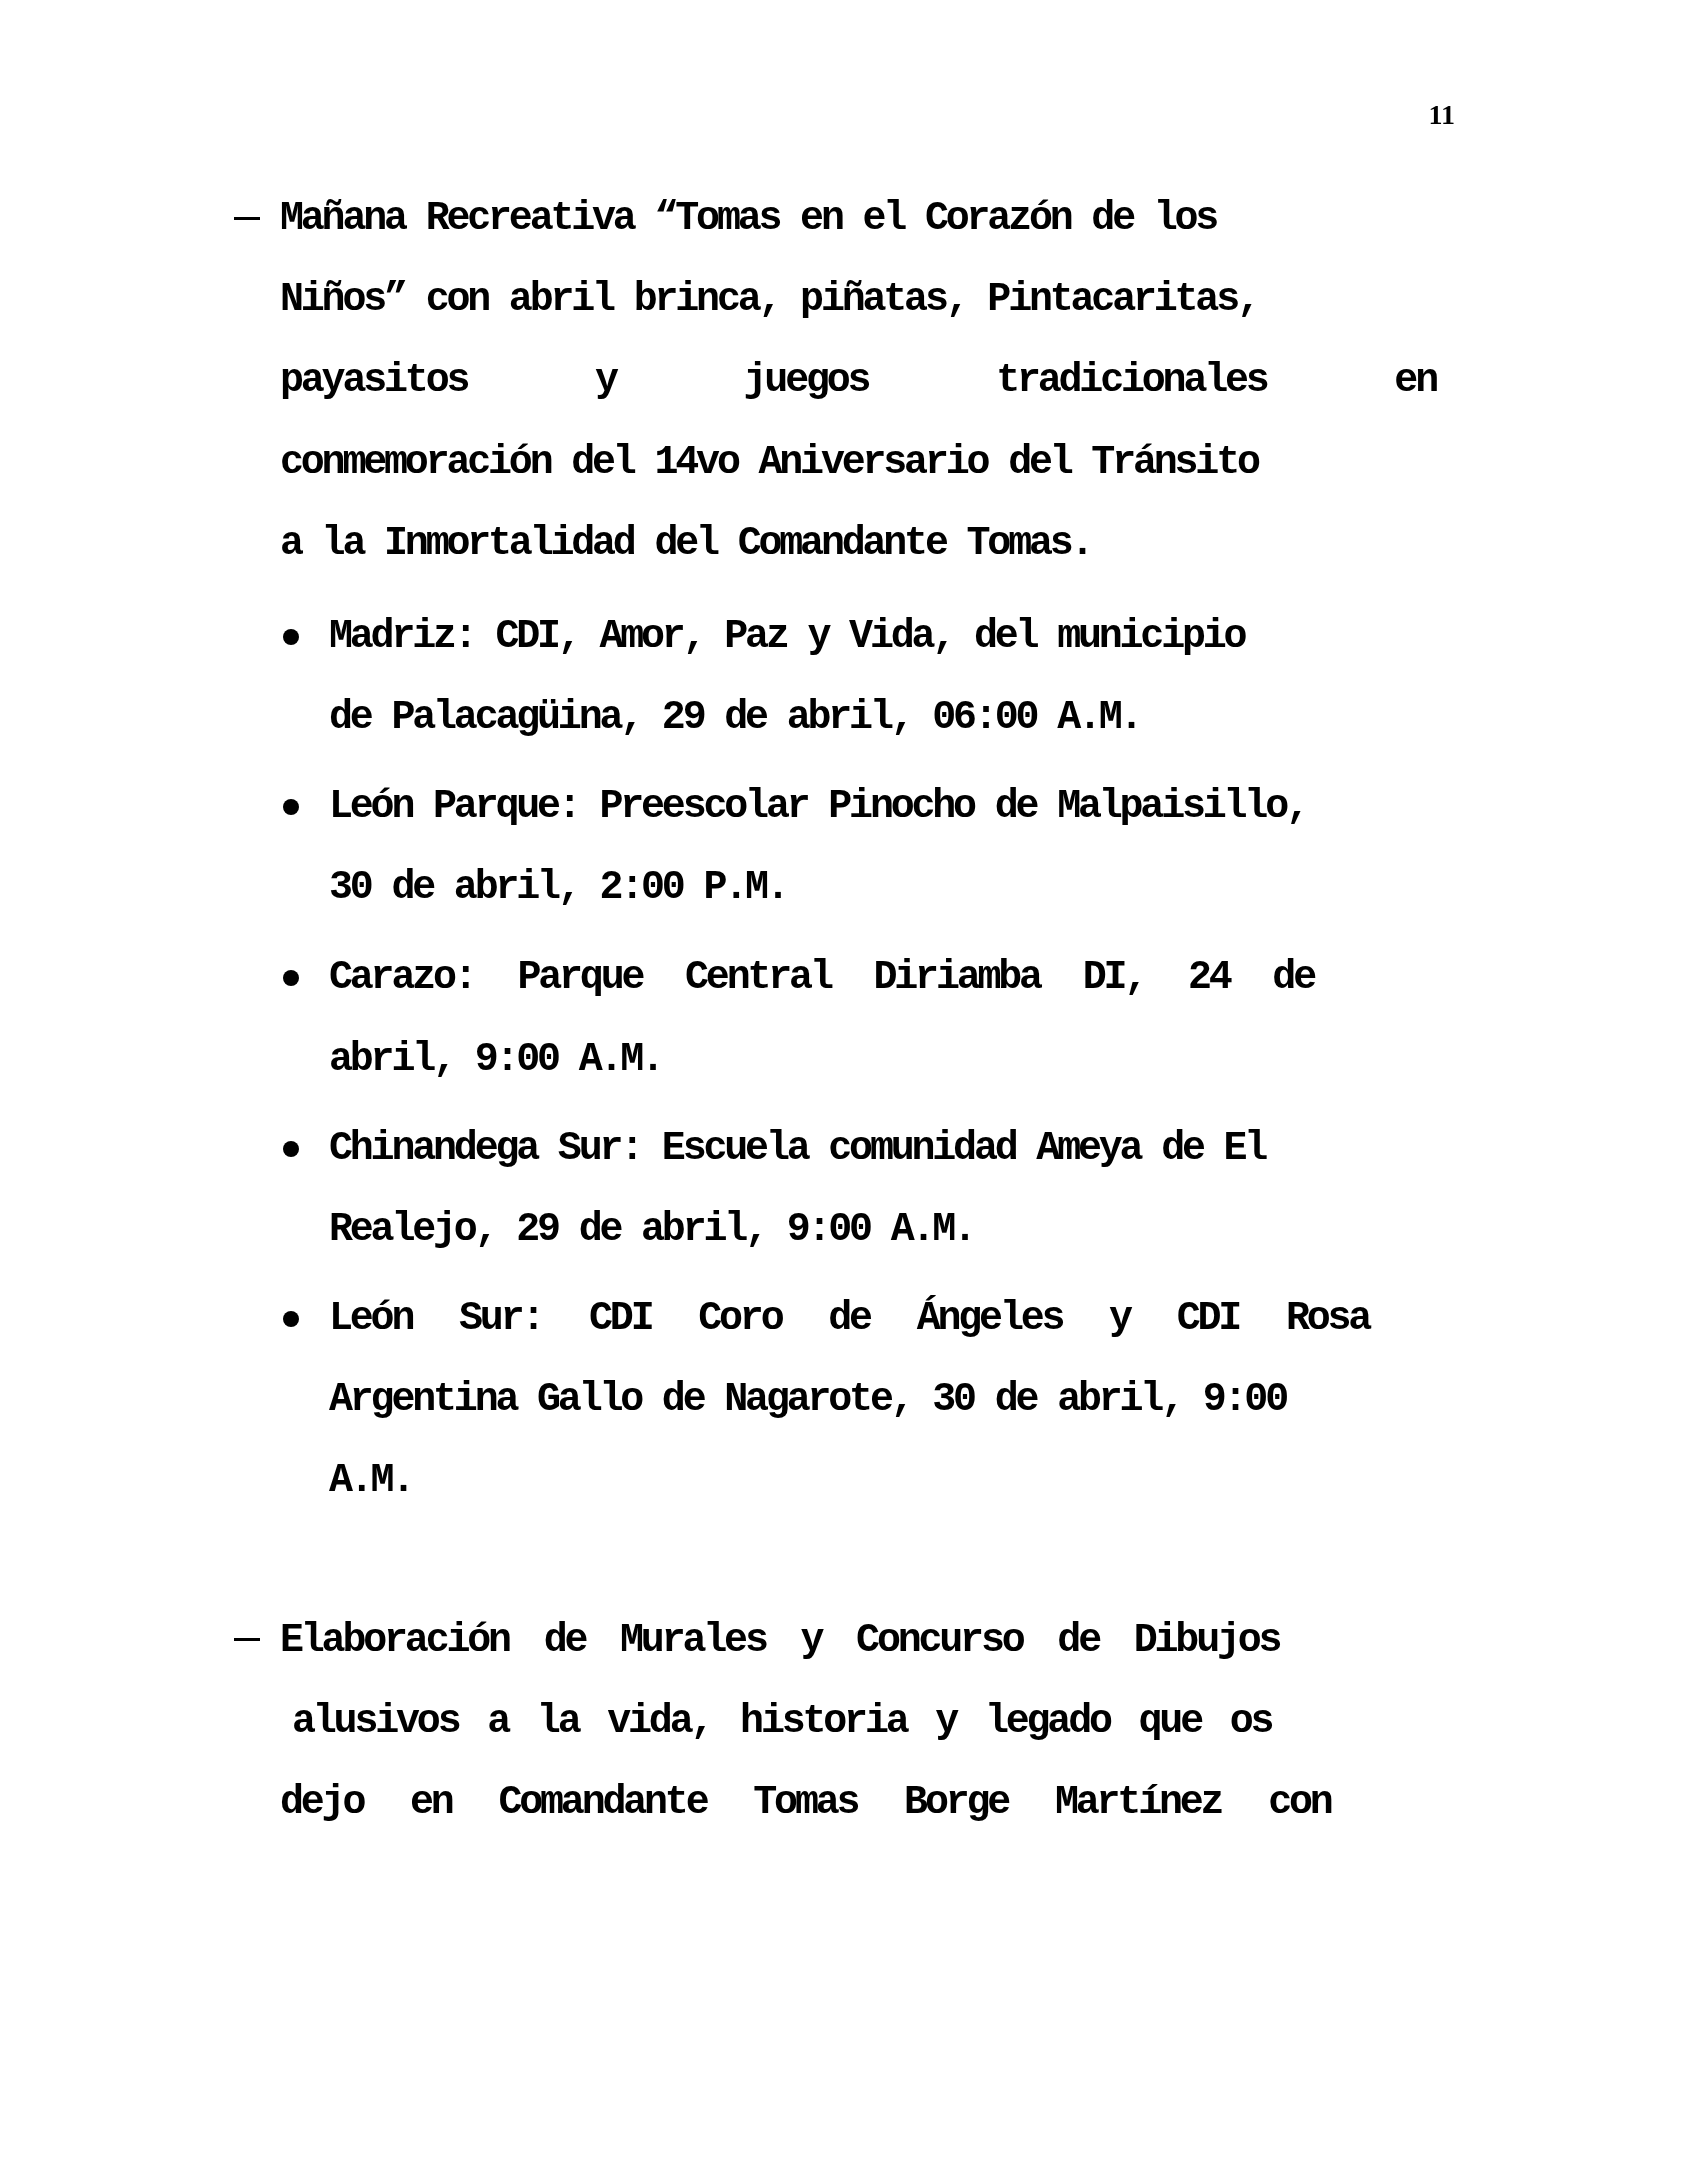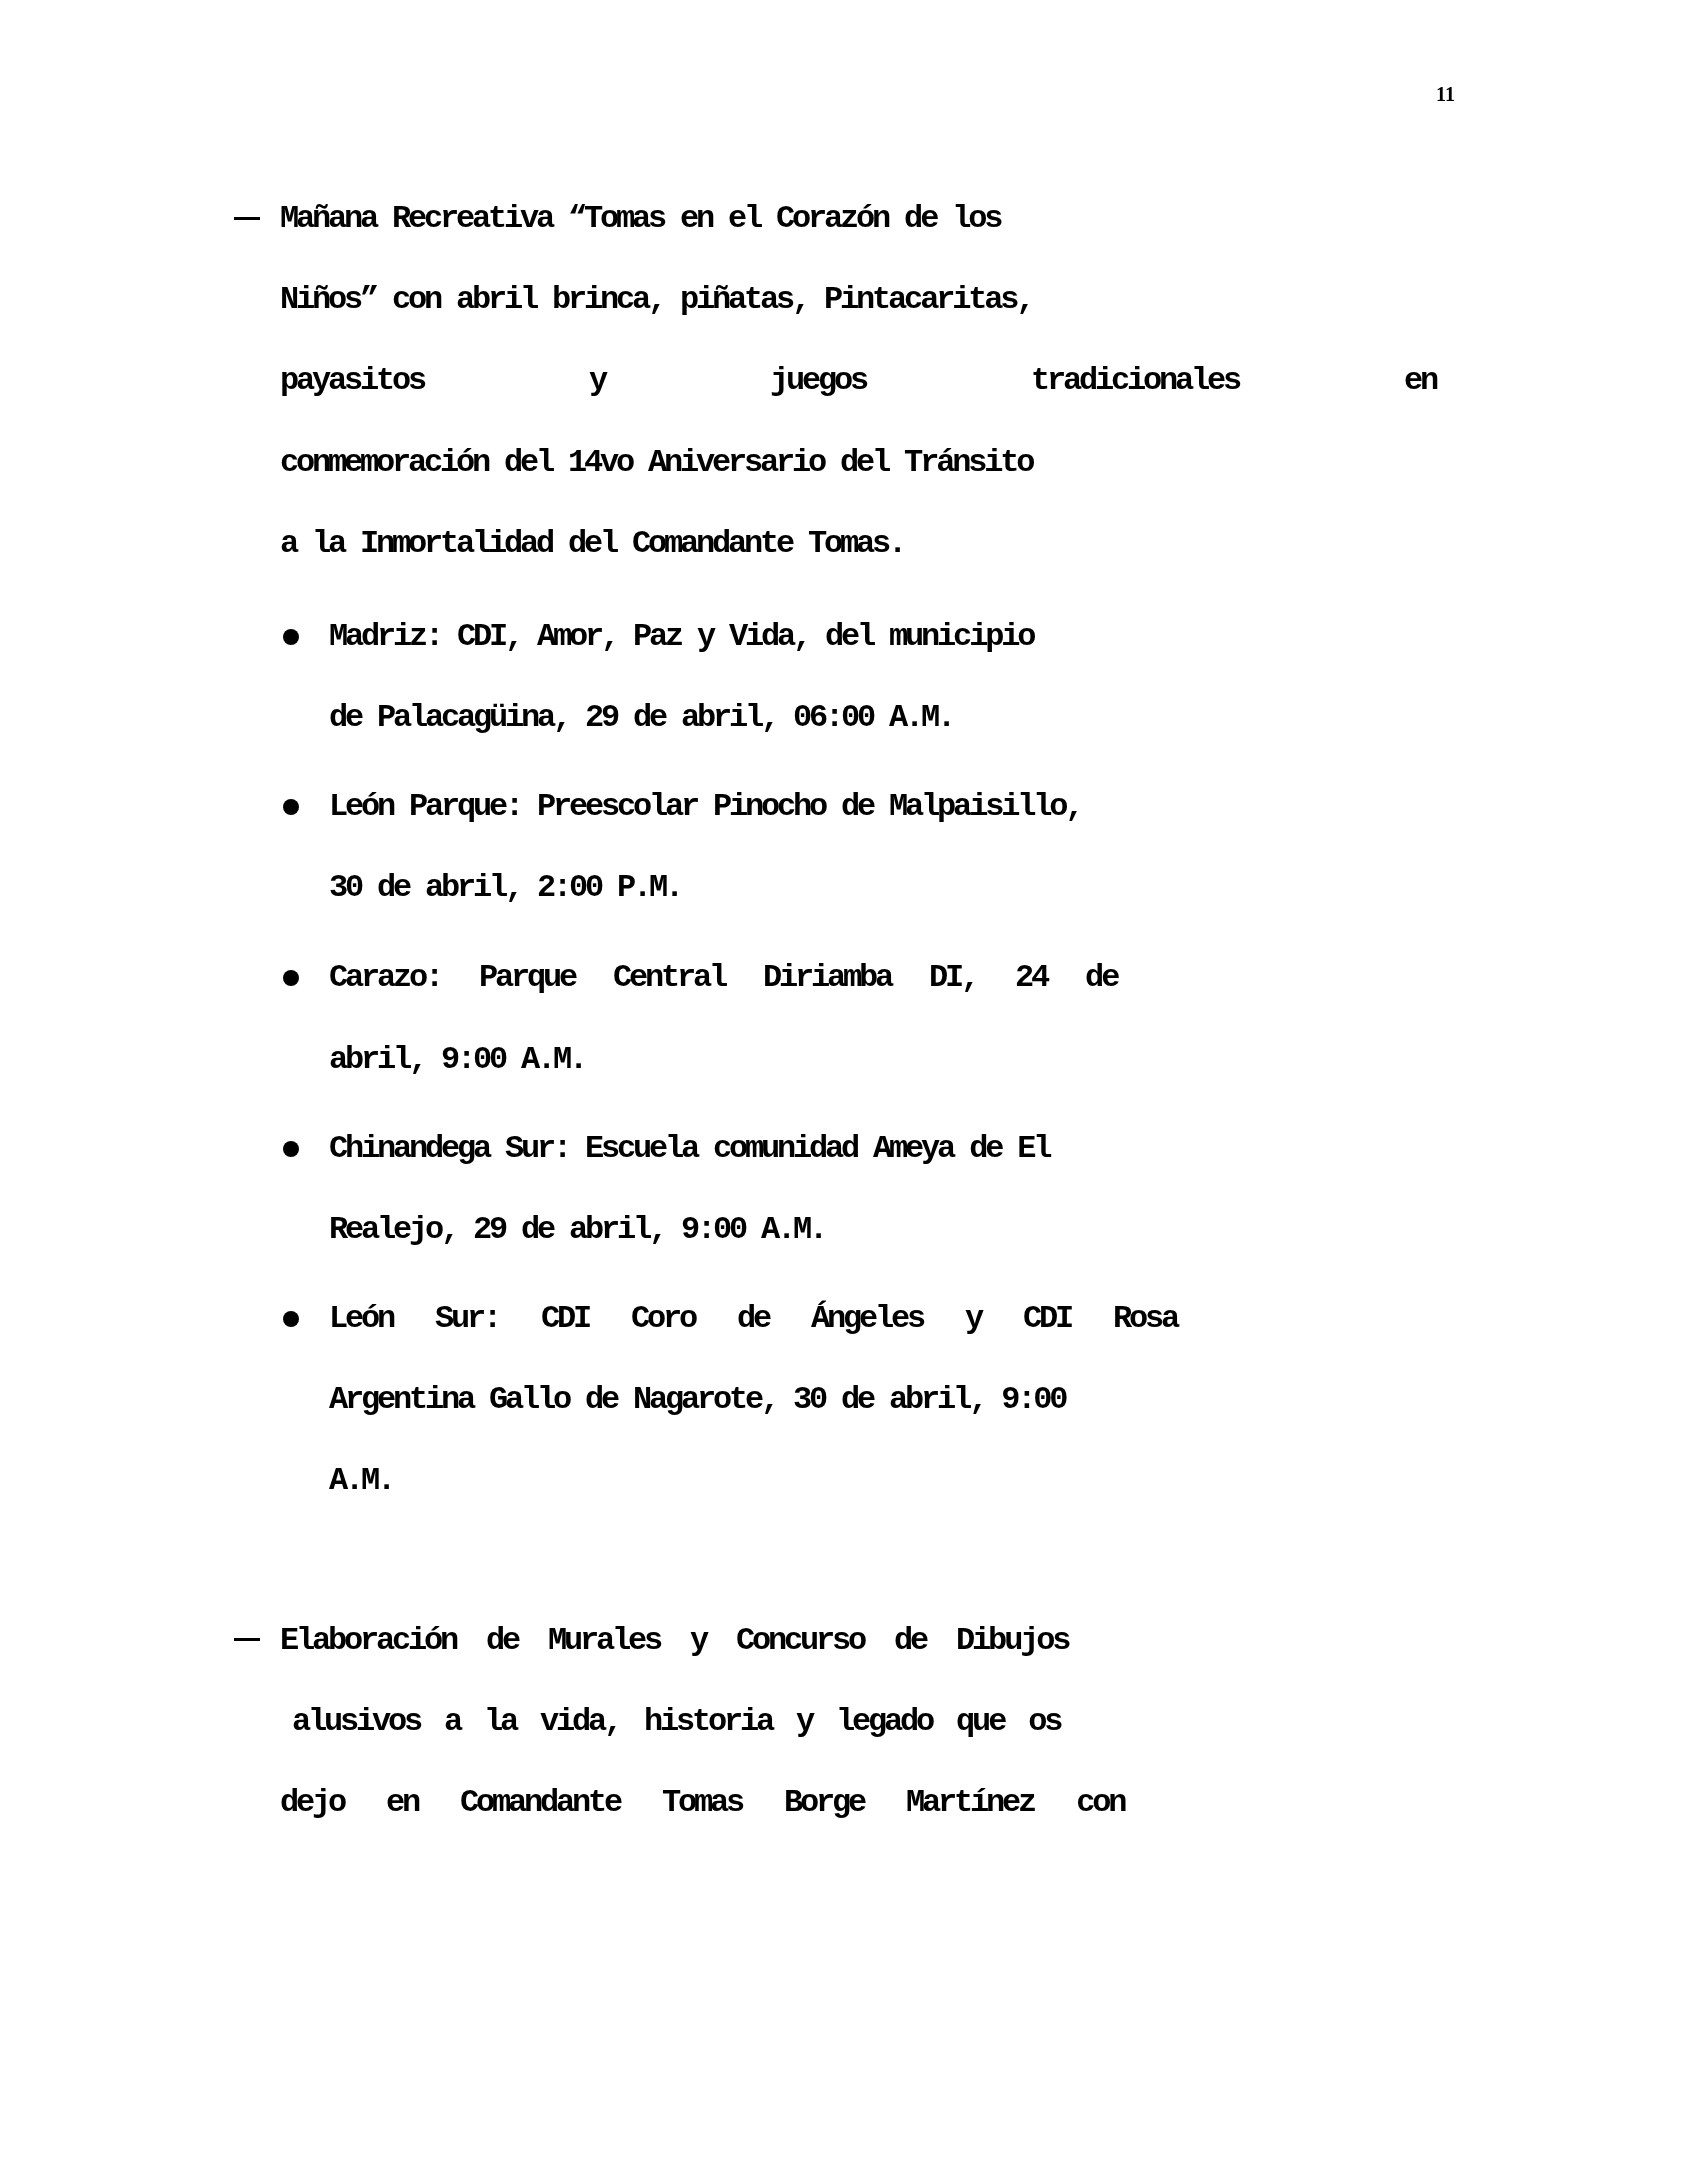--- a/index.html
+++ b/index.html
@@ -1,23 +1,23 @@
 <!DOCTYPE html>
 <html><head>
 <meta charset="utf-8">
 <style>
   html, body { margin:0; padding:0; background:#ffffff; }
   body { width:1683px; height:2178px; position:relative; overflow:hidden; color:#000; }
   .page-number {
-    position:absolute; left:1396px; top:83px; width:59px; text-align:right;
-    font-family:"Liberation Serif", serif; font-weight:bold; font-size:20px;
+    position:absolute; left:1396px; top:99px; width:59px; text-align:right;
+    font-family:"Liberation Serif", serif; font-weight:bold; font-size:28px;
   }
   .line {
     position:absolute; white-space:nowrap;
-    font-family:"Liberation Mono", monospace; font-weight:bold; font-size:32px;
+    font-family:"Liberation Mono", monospace; font-weight:bold; font-size:40px;
     letter-spacing:-3.2px; line-height:50px;
   }
   .just { display:flex; justify-content:space-between; }
   .dash {
     position:absolute; left:234px; width:26px; height:3px; background:#000;
   }
   .bullet {
     position:absolute; left:283px; width:16px; height:16px; border-radius:50%; background:#000;
   }
 </style>

